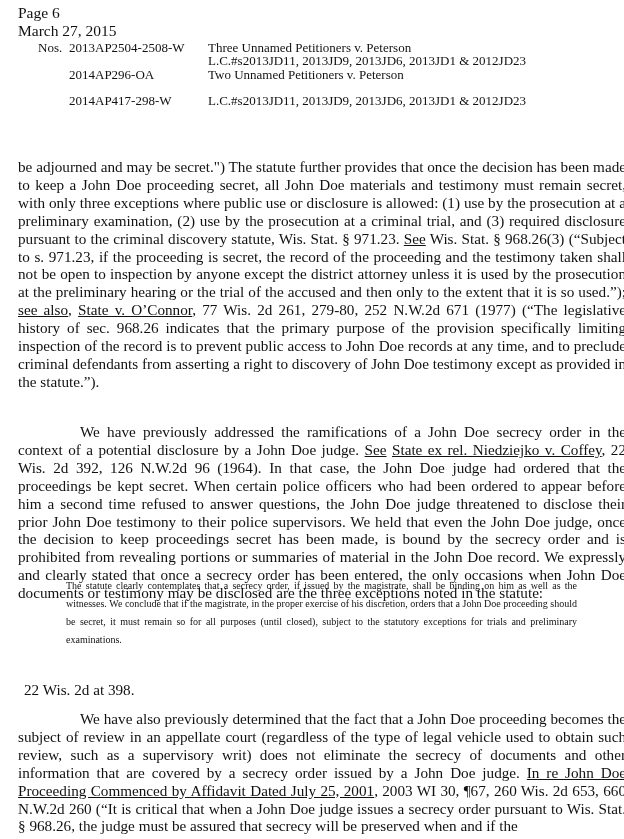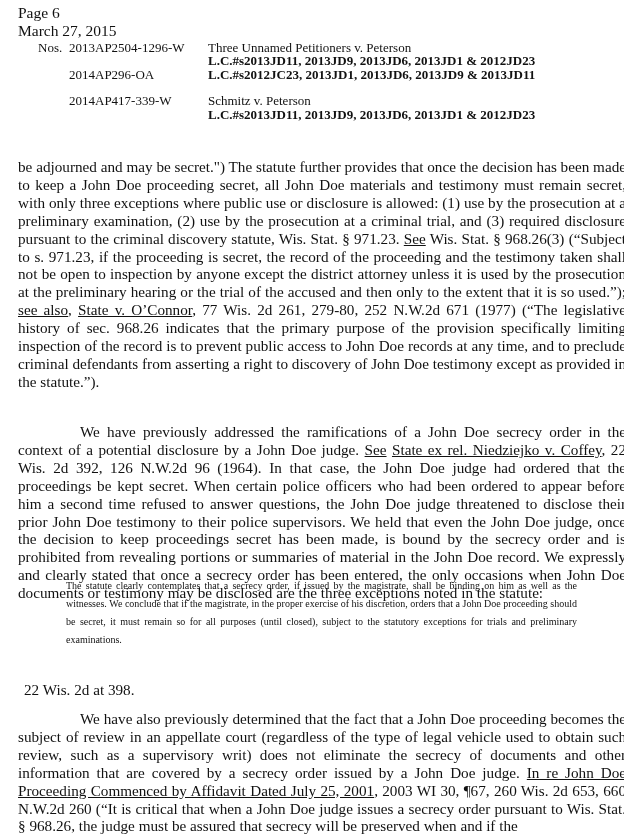--- a/index.html
+++ b/index.html
@@ -11,21 +11,21 @@
   .page { position: absolute; left: 9px; top: 0; width: 624px; height: 652px; }
   .hdr { position: absolute; left: 9px; font-size: 15.5px; line-height: 18px; }
   .hdr.page-no { top: 4px; }
   .hdr.date { top: 22px; }
   .nos-block { position: absolute; left: 9px; top: 41px; font-size: 13px; line-height: 13.4px; }
   .nos-row { position: relative; height: 26.6px; }
   .nos-label { position: absolute; left: 0; top: 0; width: 40px; margin-left: 20px; }
   .docket { position: absolute; left: 51px; top: 0; white-space: nowrap; }
   .caption { position: absolute; left: 190px; top: 0; white-space: nowrap; }
   .caption .case { display: block; }
-  .caption .lc { display: block; font-weight: bold; }
+  .caption .lc { display: block; }
 
   .body-text {
     position: absolute; left: 9px; width: 608px;
     font-size: 15.2px; line-height: 17.9px;
     text-align: justify; margin: 0;
   }
   .p1 { top: 158px; }
   .p2 { top: 384px; text-indent: 62px; margin-top: 39px; }
   .quote { position: absolute; left: 57px; width: 511px; top: 577px; font-size: 10px; line-height: 17.9px; text-align: justify; margin: 0; }
   .cite-line { position: absolute; left: 9px; top: 675px; font-size: 15.2px; line-height: 17.9px; margin: 6px; }
@@ -36,36 +36,35 @@
 <body>
 
 <div class="page">
 
   <div class="hdr page-no">Page 6</div>
   <div class="hdr date">March 27, 2015</div>
 
   <div class="nos-block">
     <div class="nos-row">
       <span class="nos-label">Nos.</span>
-      <span class="docket">2013AP2504-1296-W</span>
+      <span class="docket">2013AP2504-2508-W</span>
       <span class="caption">
         <span class="case">Three Unnamed Petitioners v. Peterson</span>
         <span class="lc">L.C.#s2013JD11, 2013JD9, 2013JD6, 2013JD1 &amp; 2012JD23</span>
       </span>
     </div>
     <div class="nos-row">
       <span class="docket">2014AP296-OA</span>
       <span class="caption">
-        <span class="lc">L.C.#s2012JC23, 2013JD1, 2013JD6, 2013JD9 &amp; 2013JD11</span>
+        <span class="case">Two Unnamed Petitioners v. Peterson</span>
       </span>
     </div>
     <div class="nos-row">
-      <span class="docket">2014AP417-339-W</span>
+      <span class="docket">2014AP417-298-W</span>
       <span class="caption">
-        <span class="case">Schmitz v. Peterson</span>
         <span class="lc">L.C.#s2013JD11, 2013JD9, 2013JD6, 2013JD1 &amp; 2012JD23</span>
       </span>
     </div>
   </div>
 
   <p class="body-text p1"><span>be adjourned and may be secret.")  The statute further provides that once the decision has been made to keep a John Doe proceeding secret, all John Doe materials and testimony must remain secret, with only three exceptions where public use or disclosure is allowed:  (1) use by the prosecution at a preliminary examination, (2) use by the prosecution at a criminal trial, and (3) required disclosure pursuant to the criminal discovery statute, Wis. Stat. § 971.23.  </span><u>See</u><span> Wis. Stat. § 968.26(3) (“Subject to s. 971.23, if the proceeding is secret, the record of the proceeding and the testimony taken shall not be open to inspection by anyone except the district attorney unless it is used by the prosecution at the preliminary hearing or the trial of the accused and then only to the extent that it is so used.”); </span><u>see also</u><span>, </span><u>State v. O’Connor</u><span>, 77 Wis. 2d 261, 279-80, 252 N.W.2d 671 (1977) (“The legislative history of sec. 968.26 indicates that the primary purpose of the provision specifically limiting inspection of the record is to prevent public access to John Doe records at any time, and to preclude criminal defendants from asserting a right to discovery of John Doe testimony except as provided in the statute.”).</span></p>
 
   <p class="body-text p2"><span>We have previously addressed the ramifications of a John Doe secrecy order in the context of a potential disclosure by a John Doe judge.  </span><u>See</u><span> </span><u>State ex rel. Niedziejko v. Coffey</u><span>, 22 Wis. 2d 392, 126 N.W.2d 96 (1964).  In that case, the John Doe judge had ordered that the proceedings be kept secret.  When certain police officers who had been ordered to appear before him a second time refused to answer questions, the John Doe judge threatened to disclose their prior John Doe testimony to their police supervisors.  We held that even the John Doe judge, once the decision to keep proceedings secret has been made, is bound by the secrecy order and is prohibited from revealing portions or summaries of material in the John Doe record.  We expressly and clearly stated that once a secrecy order has been entered, the only occasions when John Doe documents or testimony may be disclosed are the three exceptions noted in the statute:</span></p>
 
   <p class="quote">The statute clearly contemplates that a secrecy order, if issued by the magistrate, shall be binding on him as well as the witnesses.  We conclude that if the magistrate, in the proper exercise of his discretion, orders that a John Doe proceeding should be secret, it must remain so for all purposes (until closed), subject to the statutory exceptions for trials and preliminary examinations.</p>

